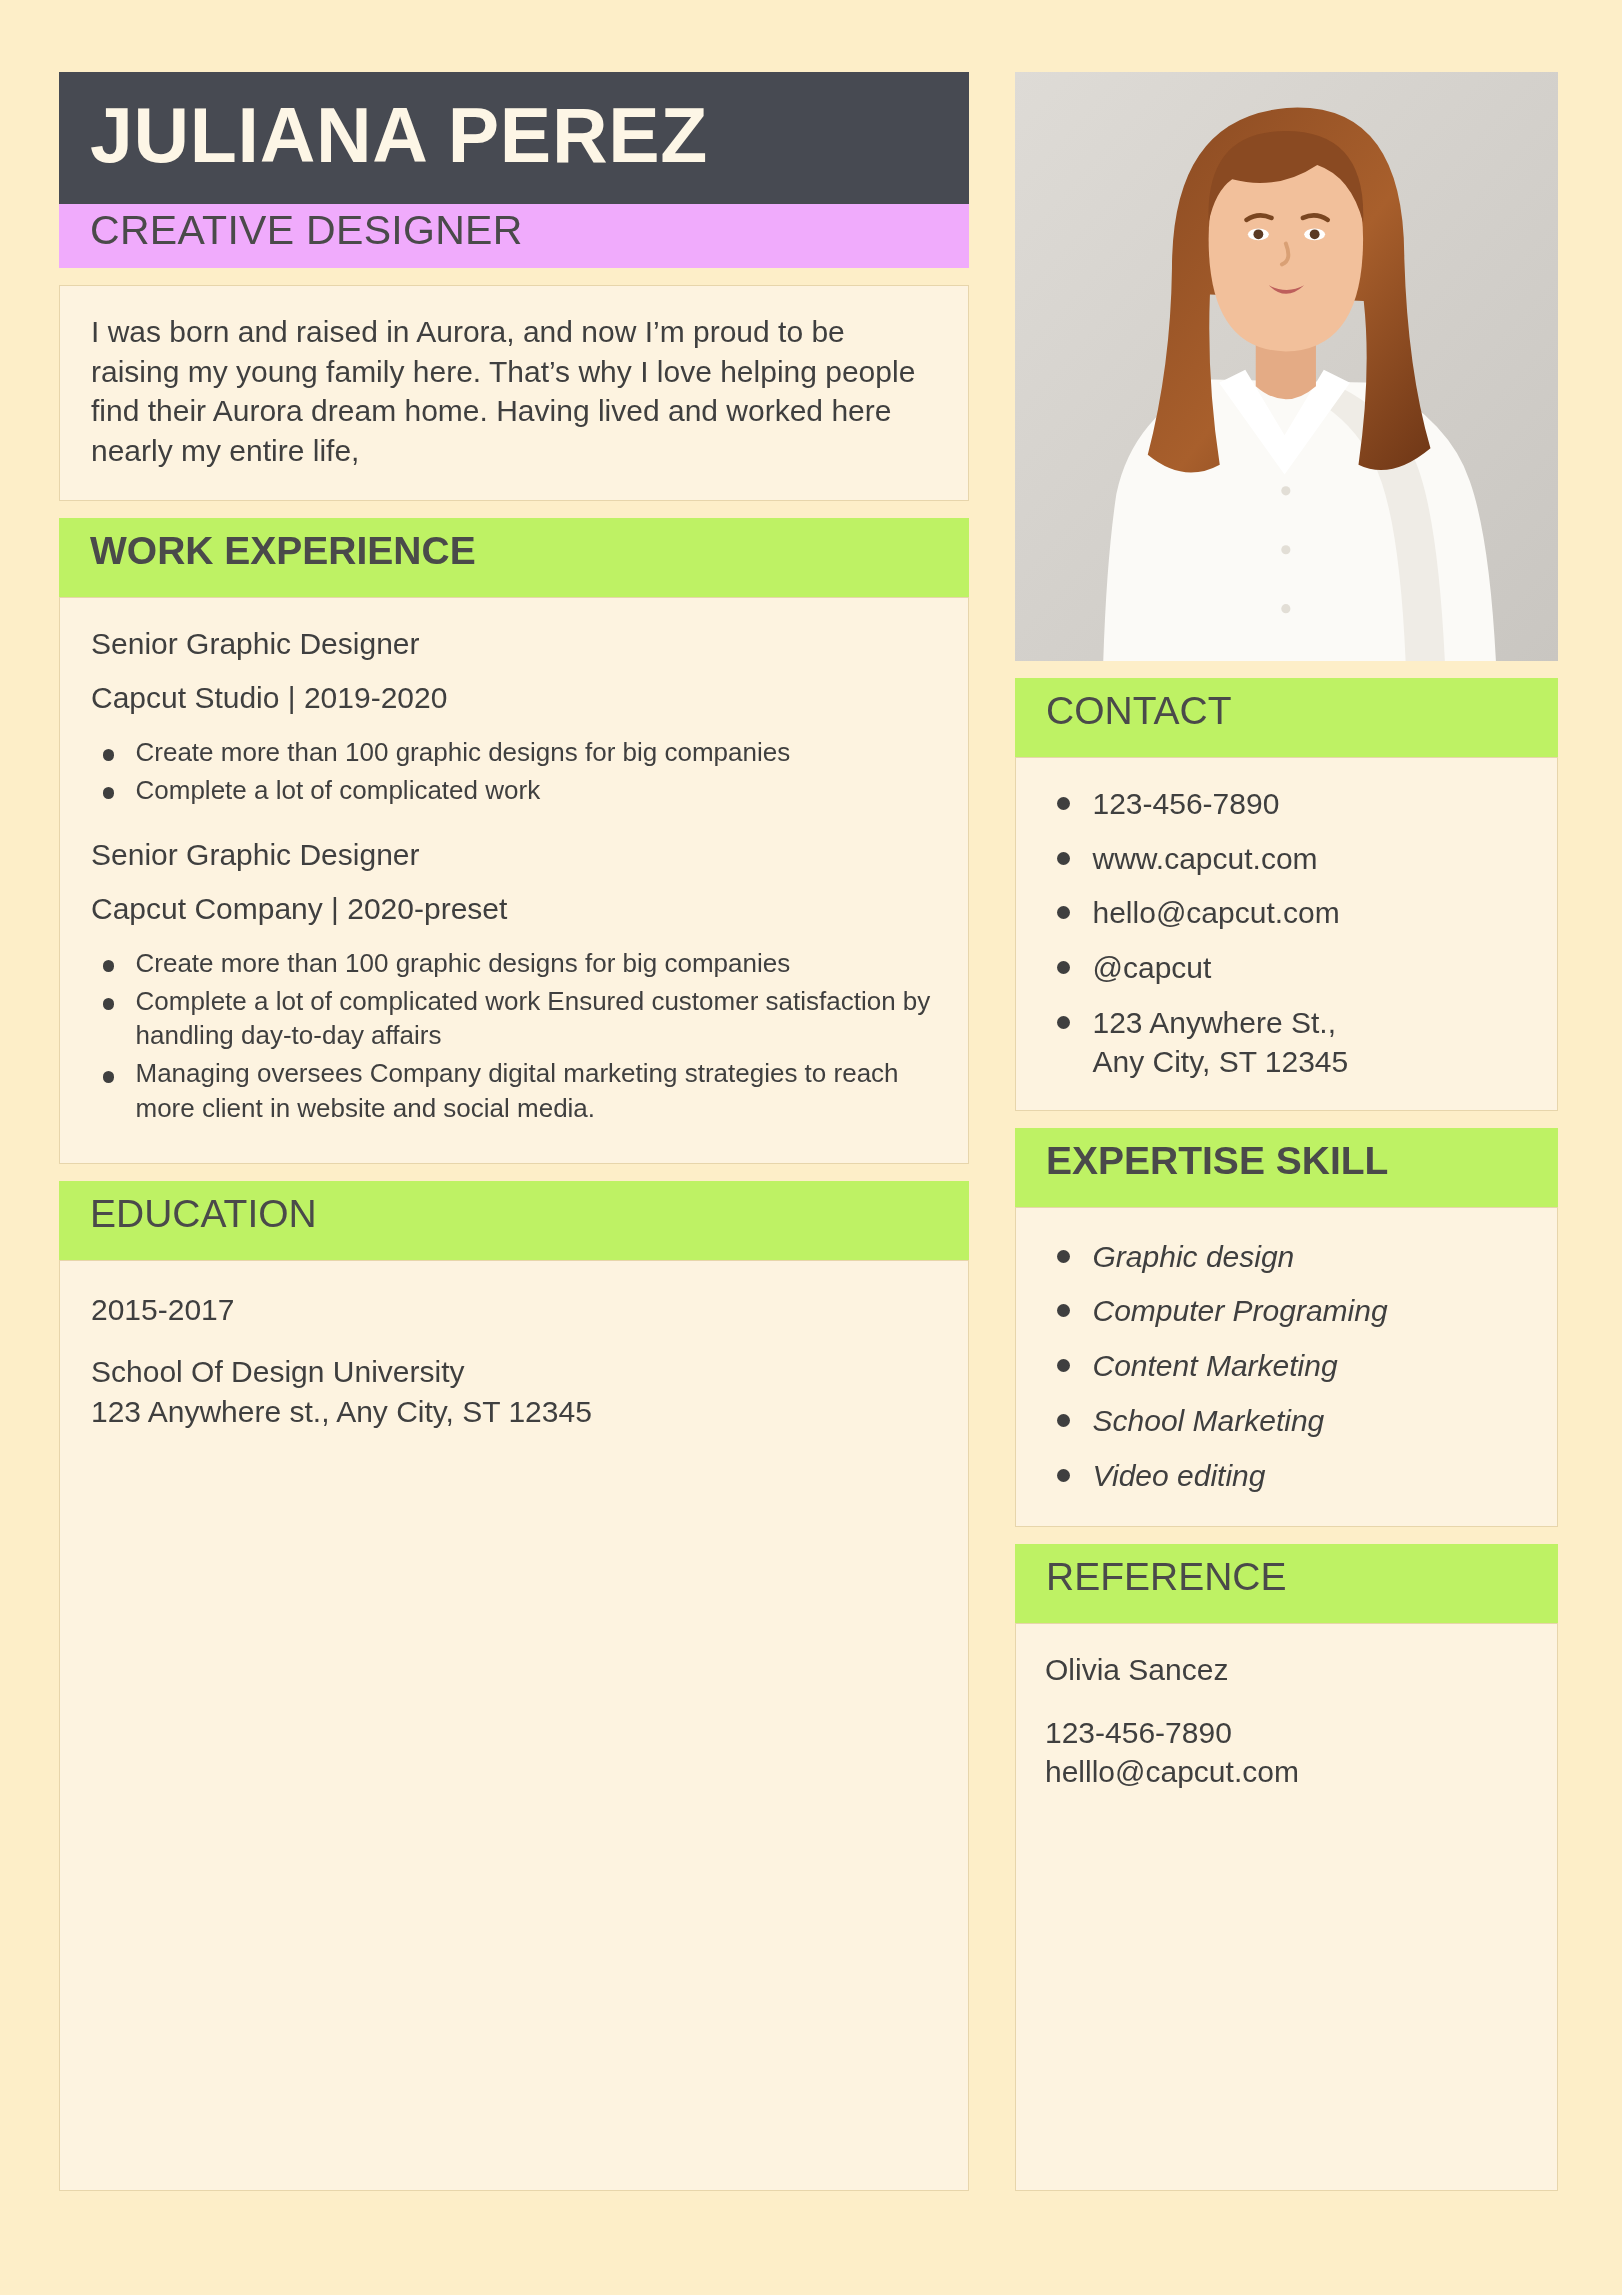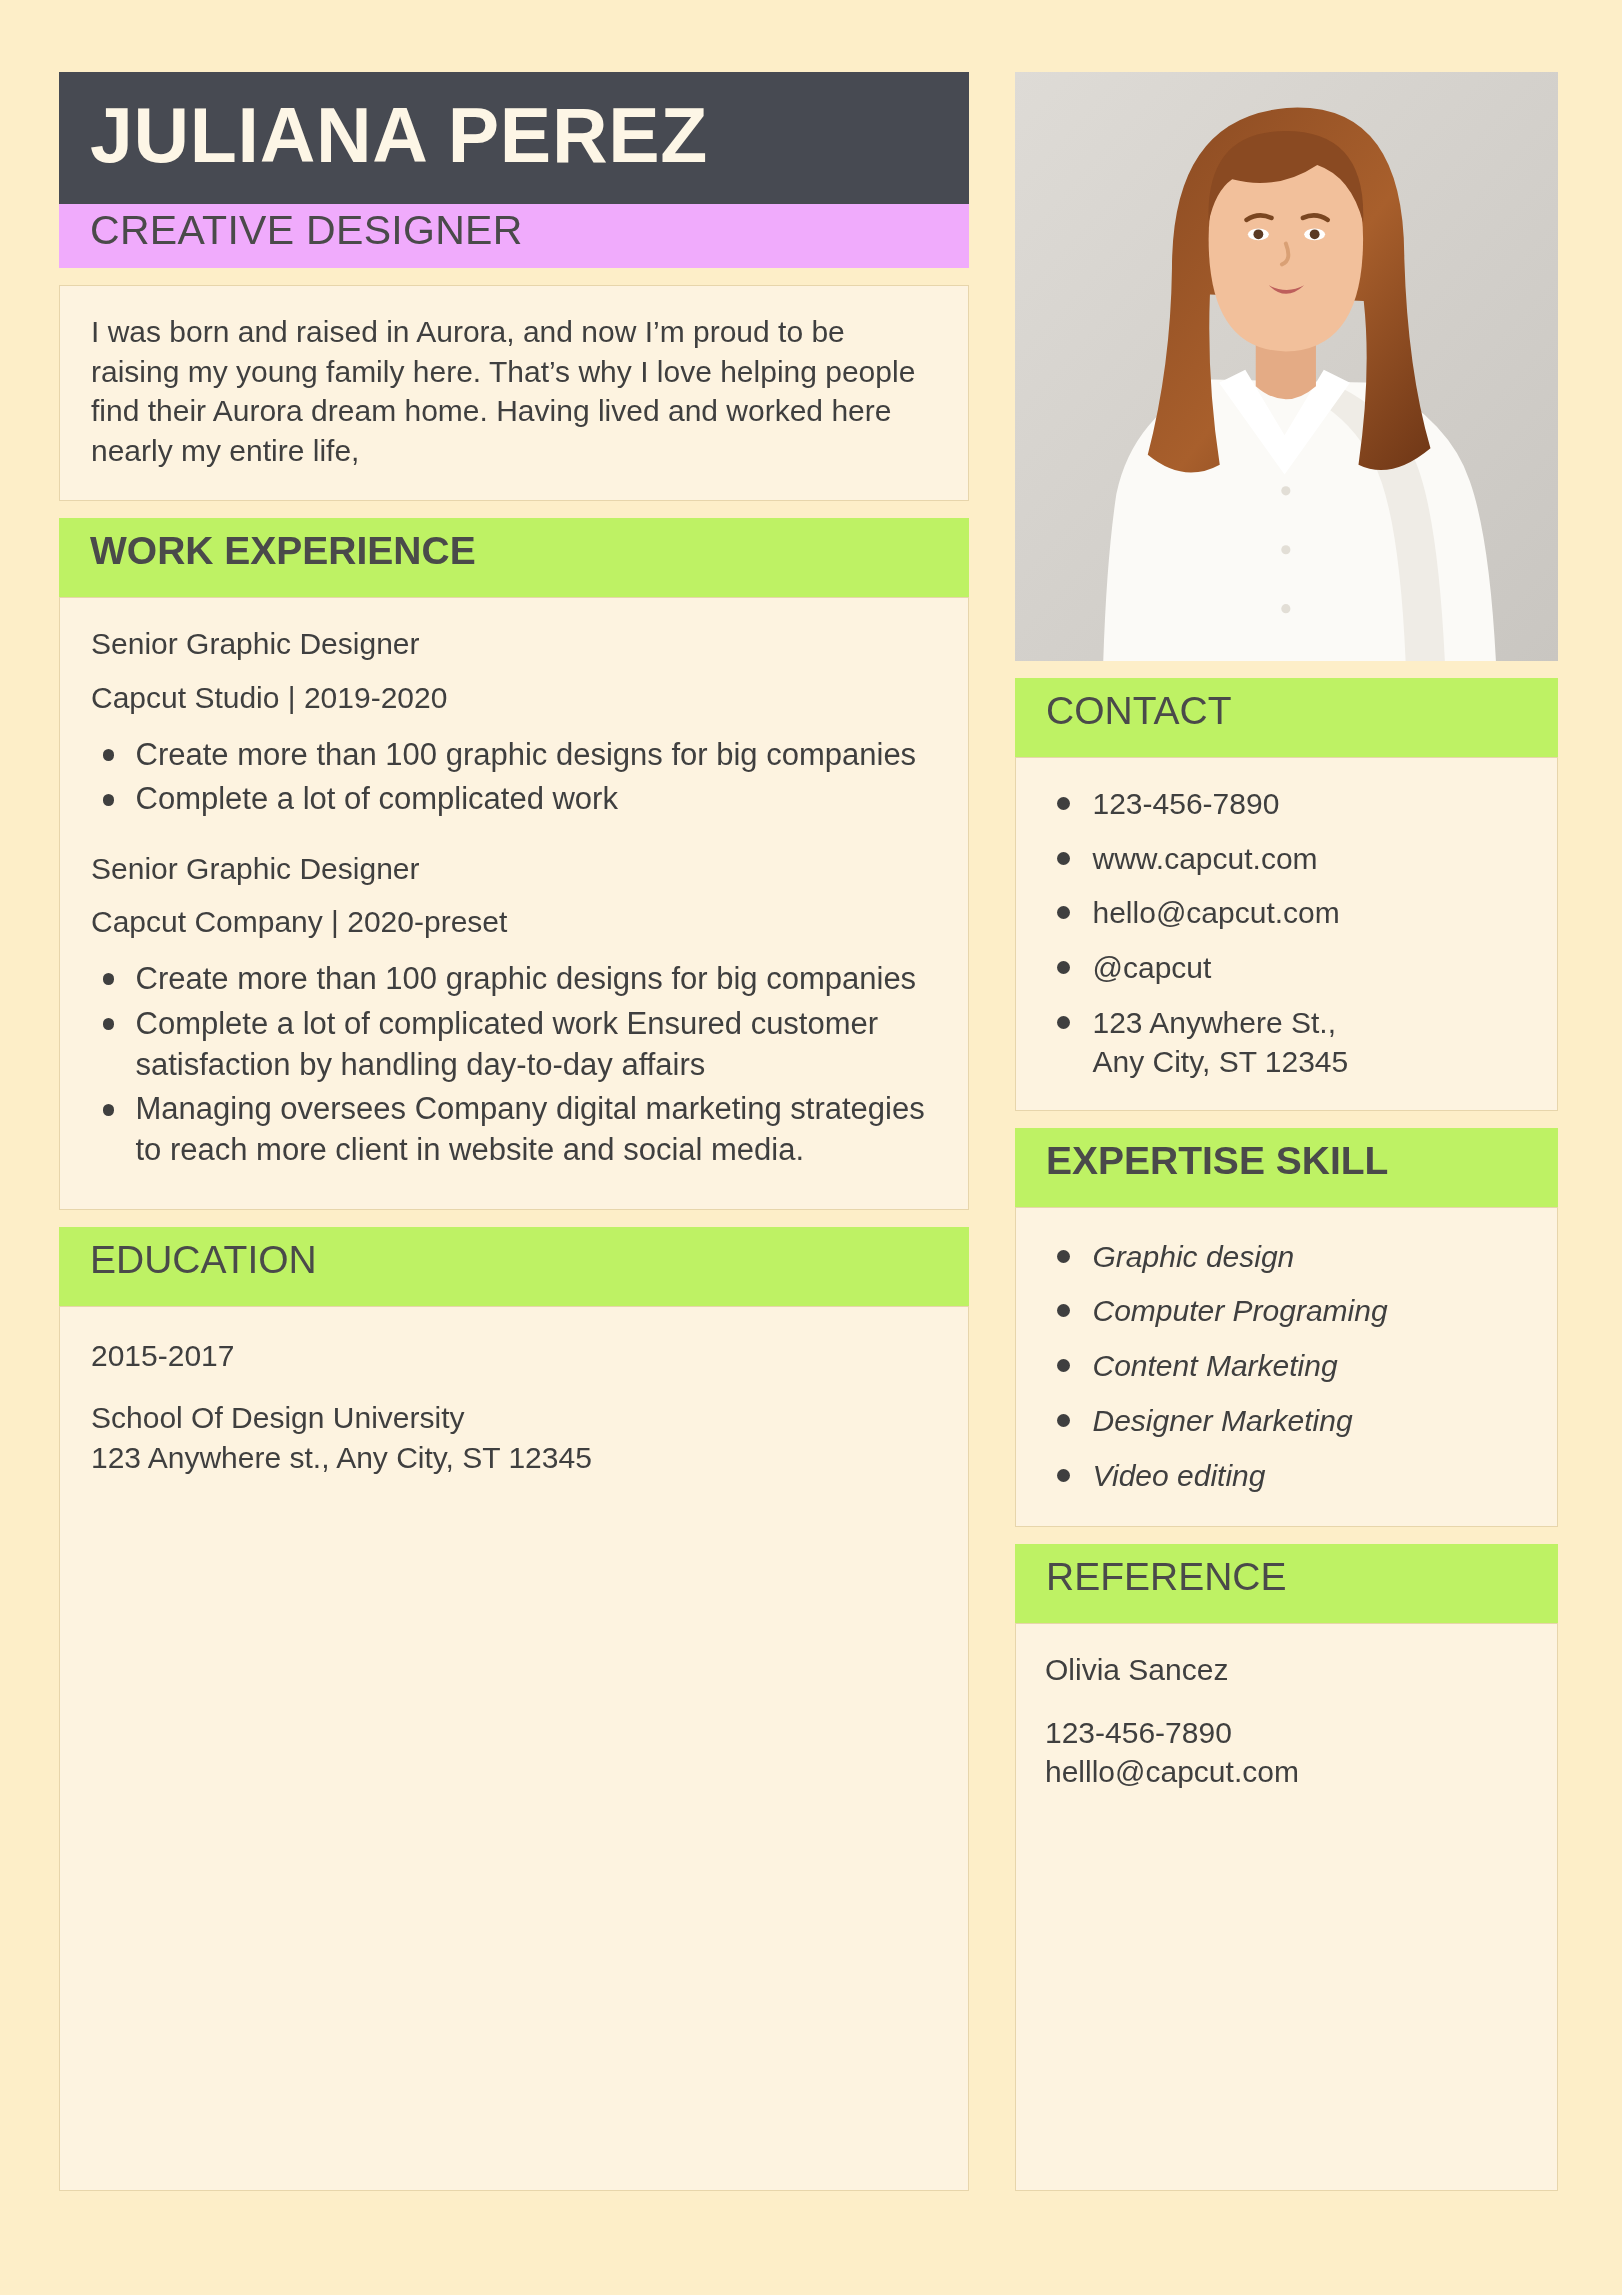--- a/index.html
+++ b/index.html
@@ -83,21 +83,21 @@
   }
   .job-meta {
     font-size: 30px;
     color: #3f3f3f;
     margin-bottom: 19.6px;
   }
   ul.bullets { list-style: none; margin: 0 0 0 6.5px; }
   ul.bullets li {
     position: relative;
     padding-left: 38px;
-    font-size: 31px;
+    font-size: 26px;
     line-height: 1.32;
     color: #3f3f3f;
     margin-bottom: 3.9px;
   }
   ul.bullets li::before {
     content: "";
     position: absolute;
     left: 5.2px;
     top: 14.4px;
     width: 11.8px;
@@ -298,21 +298,21 @@
     <div class="spacer-sm"></div>
 
     <div class="section-head">
       <h3>EXPERTISE SKILL</h3>
     </div>
     <div class="panel skill-body">
       <ul class="skill-list">
         <li>Graphic design</li>
         <li>Computer Programing</li>
         <li>Content Marketing</li>
-        <li>Designer Marketing</li>
+        <li>School Marketing</li>
         <li>Video editing</li>
       </ul>
     </div>
 
     <div class="spacer-sm"></div>
 
     <div class="section-head thin">
       <h3>REFERENCE</h3>
     </div>
     <div class="panel ref-body flex-fill">

